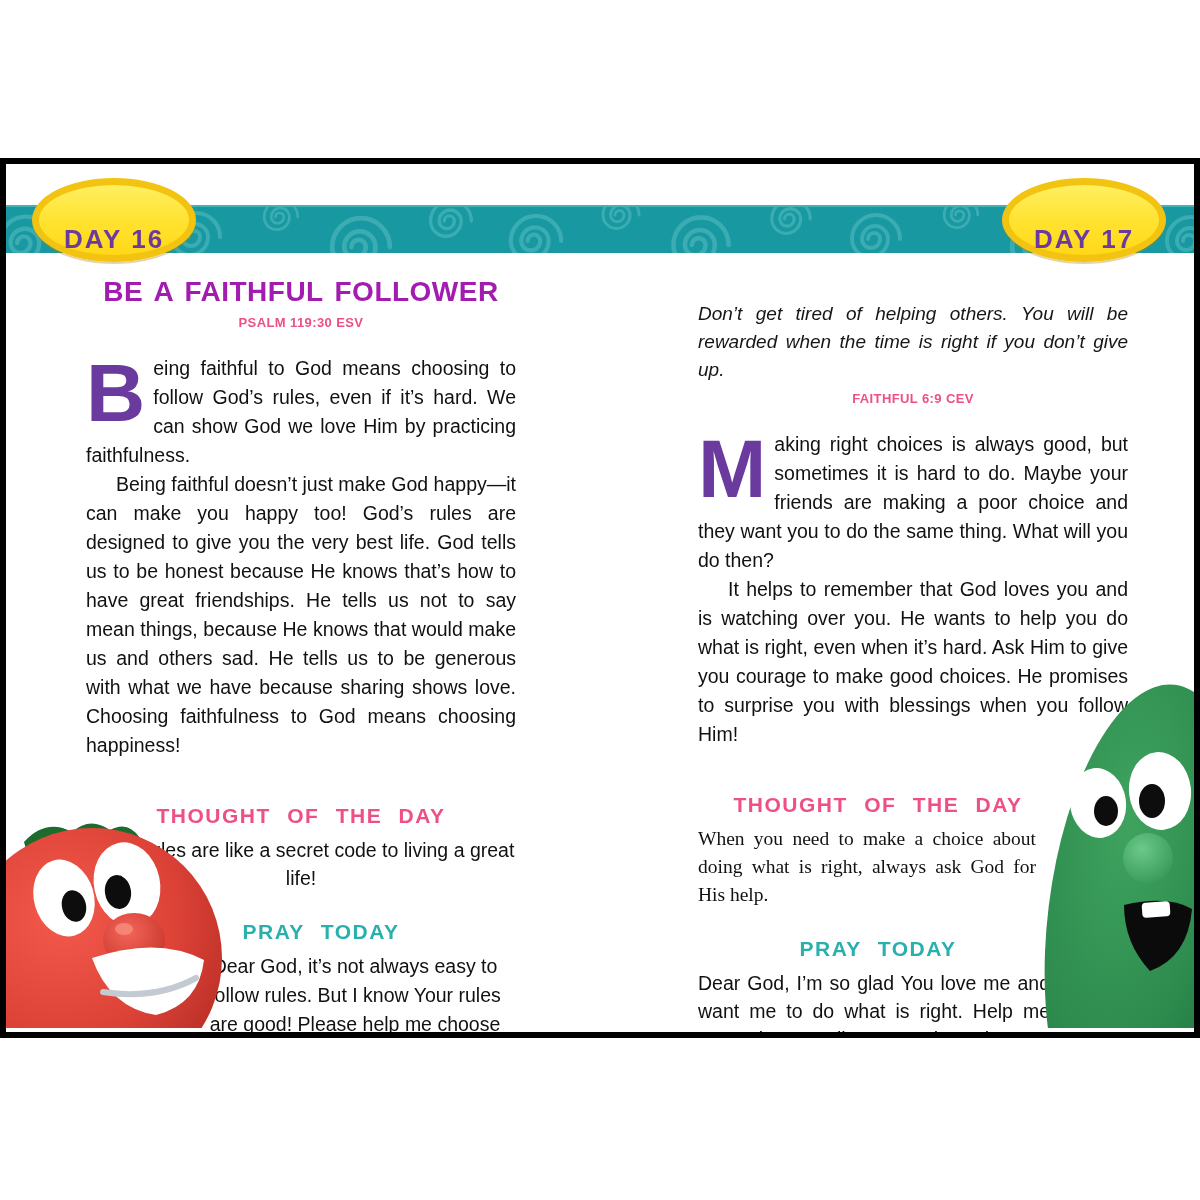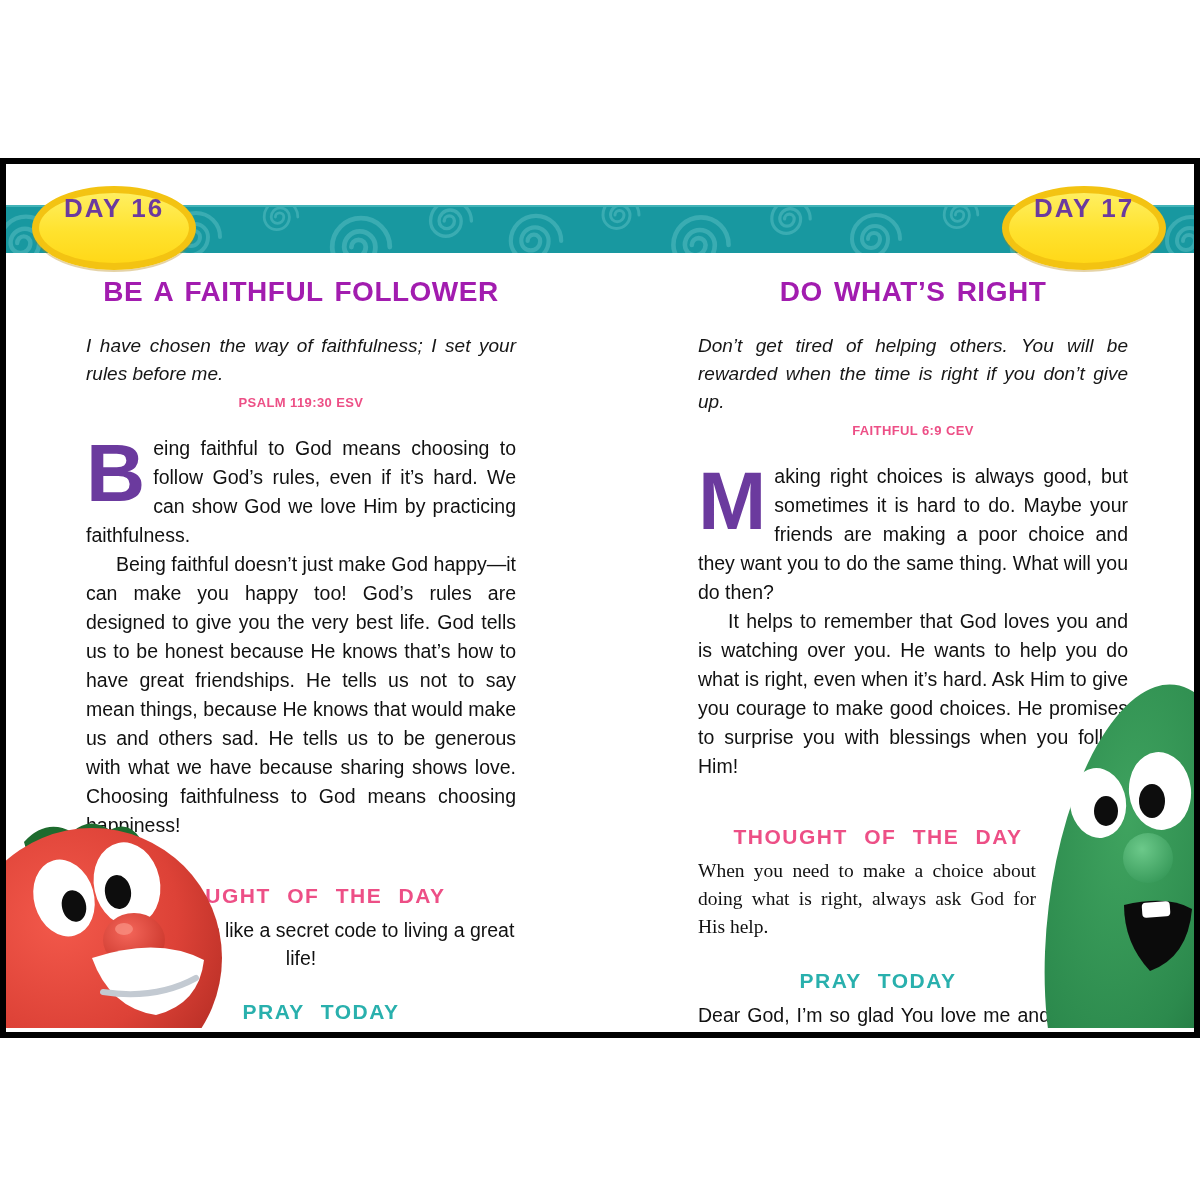--- a/index.html
+++ b/index.html
@@ -13,24 +13,24 @@
     background:#fff;border:6px solid #000;overflow:hidden;
   }
   
   .band{
     position:absolute;left:0;top:41px;width:100%;height:46px;
     background:#1898a0;border-top:2px solid #43b3b8;overflow:hidden;
   }
   .band svg{position:absolute;left:0;top:0;}
   
   .badge{
-    position:absolute;top:22px;width:150px;height:70px;
+    position:absolute;top:14px;width:150px;height:70px;
     background:linear-gradient(180deg,#ffef60 0%,#ffe22e 55%,#ffd818 100%);
     border:7px solid #f3c312;border-radius:50%;
-    display:flex;align-items:flex-start;justify-content:center;
+    display:flex;align-items:flex-end;justify-content:center;
     box-shadow:0 2px 0 rgba(180,130,0,.35);
   }
   .badge.left{left:26px;}
   .badge.right{right:28px;}
   .badge span{
     font-weight:bold;font-size:26px;letter-spacing:2px;color:#6b3a9e;
   }
   
   .col{position:absolute;top:112px;width:430px;}
   .col.leftcol{left:80px;}
@@ -103,34 +103,32 @@
 
   <div class="badge left">
     <span>DAY 16</span>
   </div>
   <div class="badge right">
     <span>DAY 17</span>
   </div>
 
   <div class="col leftcol">
     <div class="title">BE A FAITHFUL FOLLOWER</div>
-    <div class="scripture">I have chosen the way of faithfulness; I set your rules before me.</div>
     <div class="reference">PSALM 119:30 ESV</div>
     <div class="bodytext">
       <p><span class="dropcap">B</span><span>eing faithful to God means choosing to follow God’s rules, even if it’s hard. We can show God we love Him by practicing faithfulness.</span></p>
       <p>Being faithful doesn’t just make God happy—it can make you happy too! God’s rules are designed to give you the very best life. God tells us to be honest because He knows that’s how to have great friendships. He tells us not to say mean things, because He knows that would make us and others sad. He tells us to be generous with what we have because sharing shows love. Choosing faithfulness to God means choosing happiness!</p>
     </div>
     <div class="subhead pink">THOUGHT OF THE DAY</div>
     <div class="subtext thought-text">God’s rules are like a secret code to living a great life!</div>
     <div class="subhead teal" style="margin-left:40px;">PRAY TODAY</div>
     <div class="subtext pray-text">Dear God, it’s not always easy to follow rules. But I know Your rules are good! Please help me choose Your way. Amen.</div>
   </div>
 
   <div class="col rightcol">
-    <div class="title">DO WHAT’S RIGHT</div>
     <div class="scripture">Don’t get tired of helping others. You will be rewarded when the time is right if you don’t give up.</div>
     <div class="reference">FAITHFUL 6:9 CEV</div>
     <div class="bodytext">
       <p><span class="dropcap">M</span><span>aking right choices is always good, but sometimes it is hard to do. Maybe your friends are making a poor choice and they want you to do the same thing. What will you do then?</span></p>
       <p>It helps to remember that God loves you and is watching over you. He wants to help you do what is right, even when it’s hard. Ask Him to give you courage to make good choices. He promises to surprise you with blessings when you follow Him!</p>
     </div>
     <div class="subhead pink">THOUGHT OF THE DAY</div>
     <div class="subtext thought-text">When you need to make a choice about doing what is right, always ask God for His help.</div>
     <div class="subhead teal">PRAY TODAY</div>
     <div class="subtext pray-text">Dear God, I’m so glad You love me and want me to do what is right. Help me remember to call on You when I have to make hard choices. Amen.</div>

